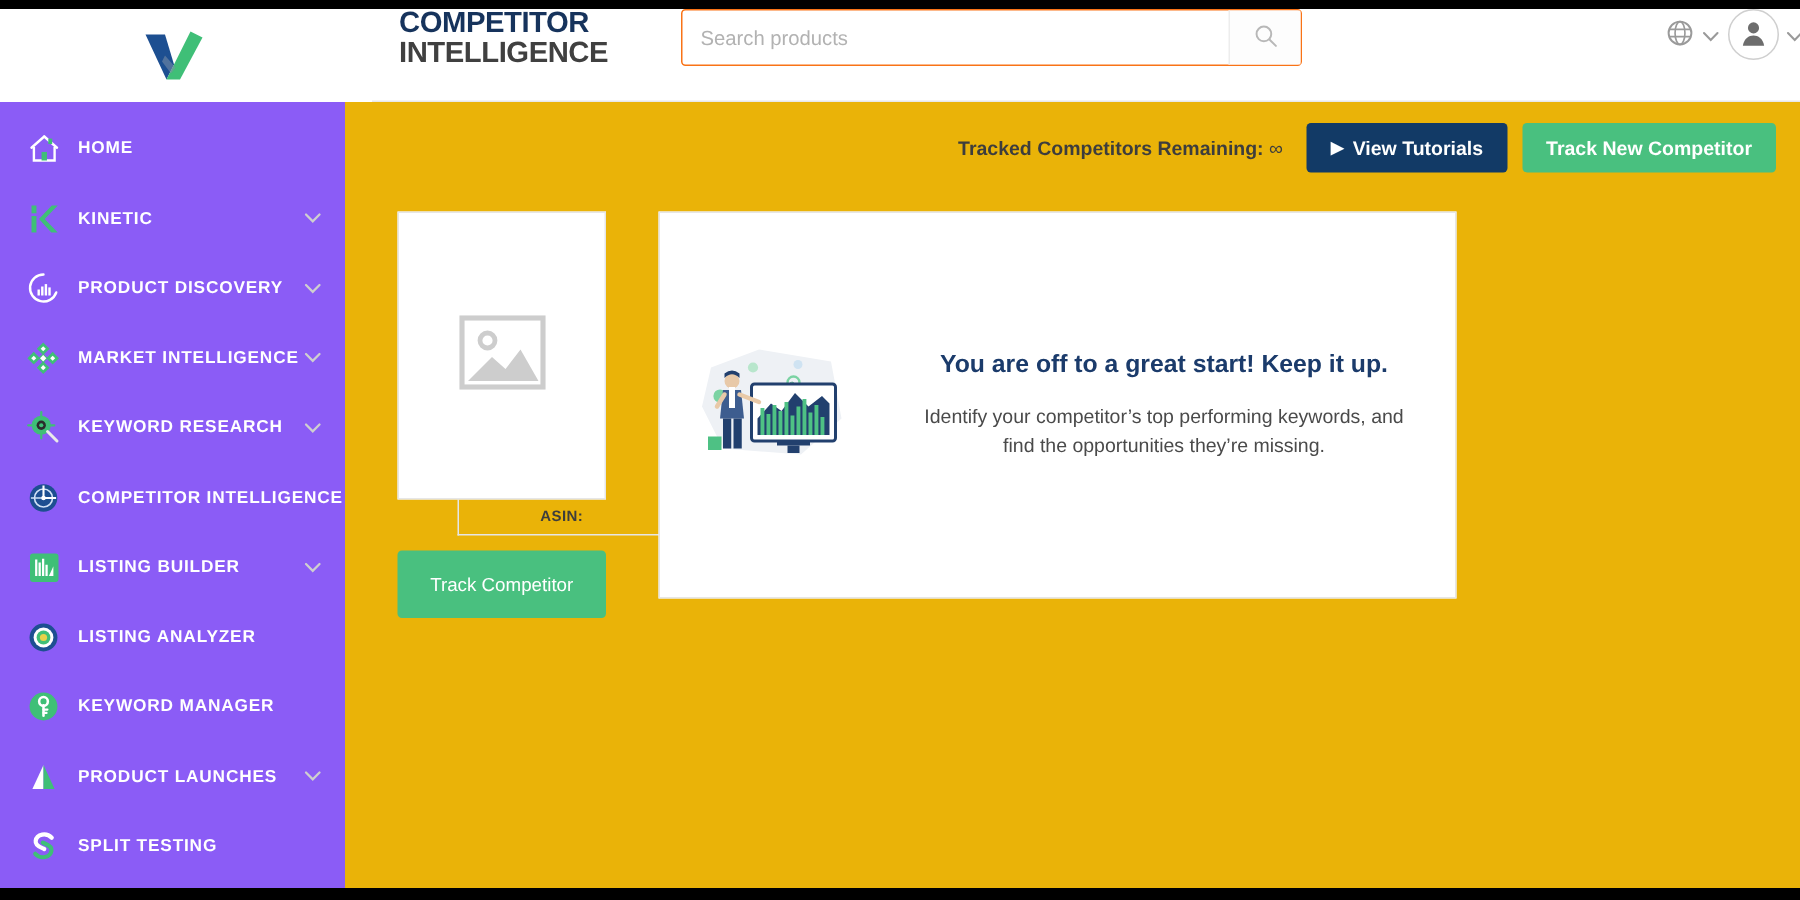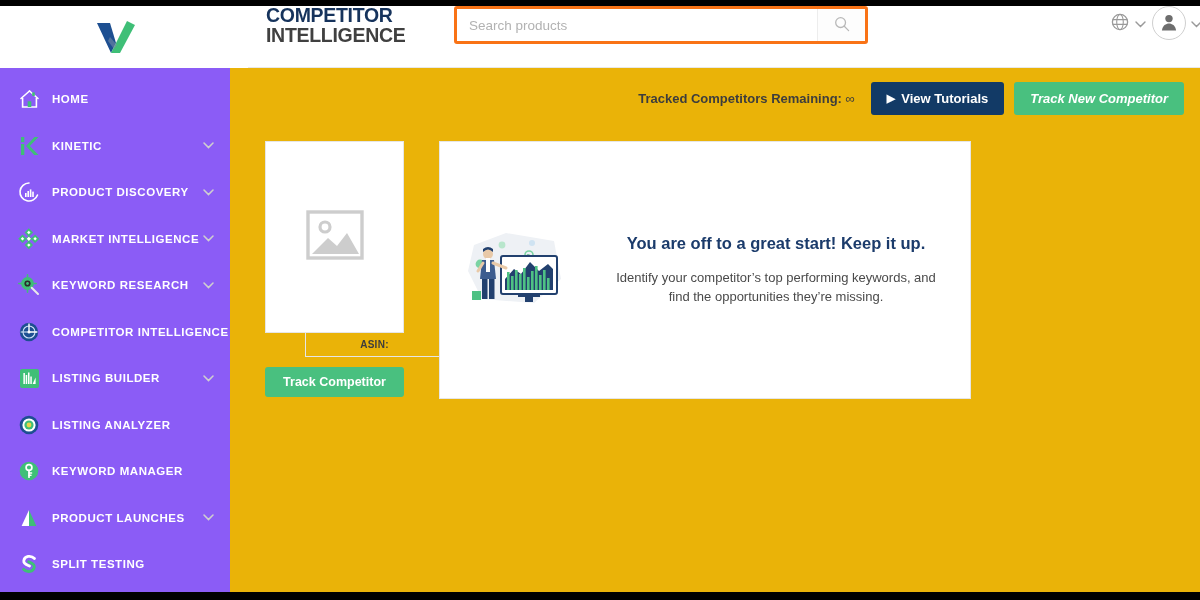--- a/index.html
+++ b/index.html
@@ -71,21 +71,21 @@
     letter-spacing: -0.3px; color: #16335c;
   }
   .app-title .l2 {
     display: block; font-size: 19.5px; font-weight: bold;
     letter-spacing: -0.3px; color: #404040;
   }
   .searchwrap {
     margin-left: 28px;
     display: flex; align-items: stretch;
     width: 414px; height: 38px;
-    border: 3px solid #f97316; border-radius: 3px;
+    border: 1px solid #f97316; border-radius: 3px;
     background: #fff;
   }
   .search-input {
     flex: 1 1 auto; border: none; outline: none;
     padding: 0 12px; font-size: 13.5px;
     font-family: "Liberation Sans", sans-serif;
     color: #555; background: transparent;
   }
   .search-input::placeholder { color: #b2b2b2; }
   .search-btn {
@@ -123,21 +123,21 @@
   }
   .remaining .val { font-weight: normal; font-size: 13px; }
   .btn {
     border: none; border-radius: 3px; cursor: pointer;
     font-family: "Liberation Sans", sans-serif;
     font-size: 13px; font-weight: bold; color: #fff;
     height: 33px; padding: 0 16px;
     display: inline-flex; align-items: center; justify-content: center; gap: 6px;
   }
   .btn-navy { background: #123a66; }
-  .btn-green { background: #49c07f; font-style: italic; }
+  .btn-green { background: #49c07f; }
   .play { font-size: 11px; }
 
   .content-row {
     display: flex; align-items: flex-start;
     padding: 26px 0 0 35px; gap: 35px;
   }
 
   
   .prod-card { width: 139px; }
   .prod-img {
@@ -148,23 +148,23 @@
   }
   .prod-asin {
     width: 139px; height: 24px;
     border: 1px solid #e6e6e6; border-top: none;
     display: flex; align-items: center; justify-content: center;
     font-size: 10px; font-weight: bold; color: #3d3d3d;
     letter-spacing: 0.3px;
     margin-left: 40px;
   }
   .track-btn {
-    margin-top: 10px; width: 139px; height: 30px;
+    margin-top: 10px; width: 139px; height: 45px;
     background: #49c07f; color: #fff; border: none; border-radius: 3px;
-    font-size: 12.5px; font-weight: bold; cursor: pointer;
+    font-size: 12.5px; font-weight: normal; cursor: pointer;
     font-family: "Liberation Sans", sans-serif;
   }
 
   
   .info-card {
     width: 532px; height: 258px;
     border: 1px solid #e6e6e6; background: #fff;
     display: flex; align-items: center;
     padding: 0 22px;
     gap: 36px;

